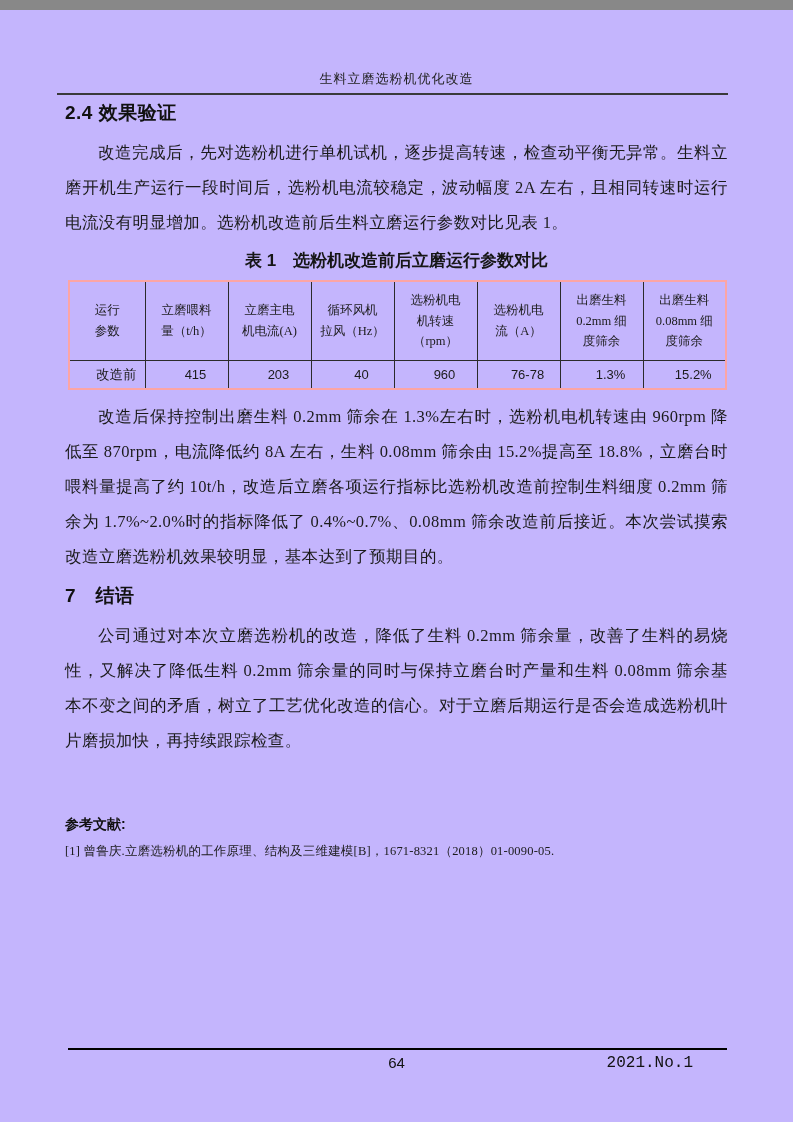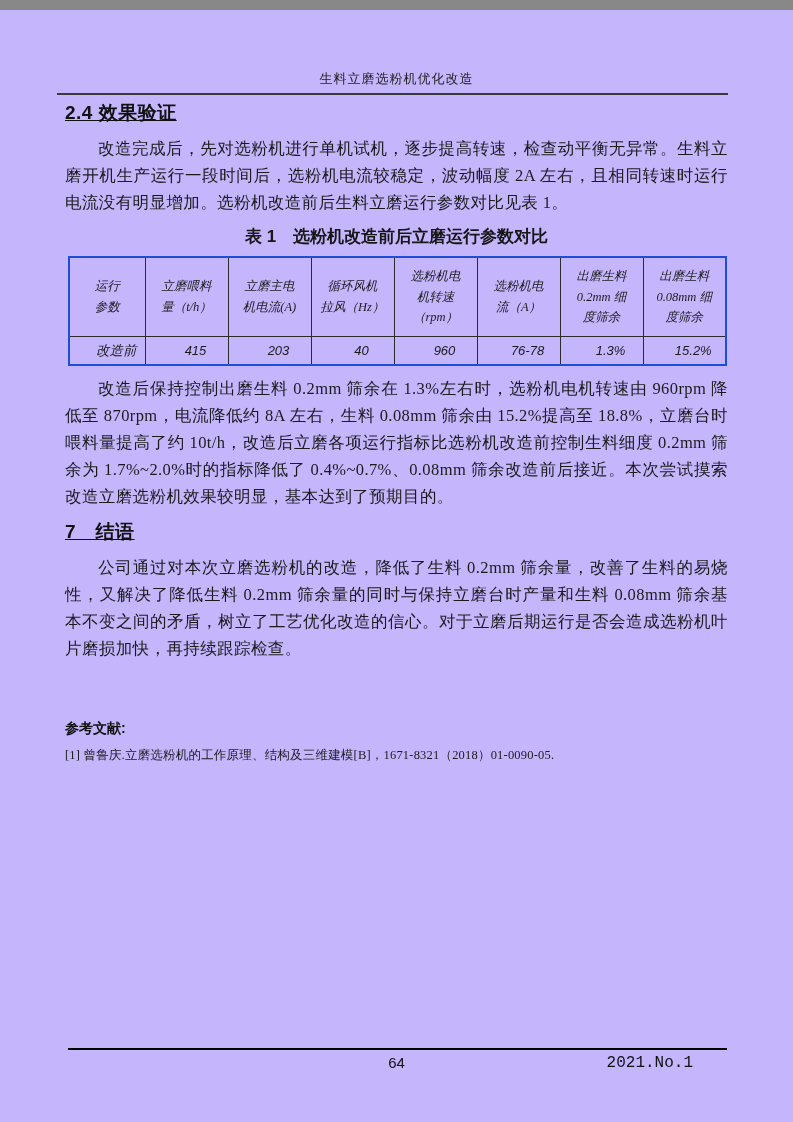--- a/index.html
+++ b/index.html
@@ -27,28 +27,27 @@
   }
   
   .sec-heading{
     margin:5px 0 0 65px;
     font-family:"Liberation Sans","DejaVu Sans",sans-serif;
     font-weight:bold;
     font-size:19px;
     color:#111;
     white-space:pre-wrap;
     letter-spacing:0.5px;
-    text-decoration:underline;
   }
   .sec-heading.h3{margin-top:9px;}
   
   .body-par{
     margin:9px 65px 0 65px;
     font-size:16.5px;
-    line-height:27px;
+    line-height:35px;
     text-align:justify;
     text-indent:2em;
     letter-spacing:0.4px;
     color:#1b1b1b;
   }
   
   .tbl-caption{
     margin-top:9px;
     text-align:center;
     font-family:"Liberation Sans","DejaVu Sans",sans-serif;
@@ -62,21 +61,21 @@
     width:659px;
     border-collapse:collapse;
     table-layout:fixed;
   }
   table.params th, table.params td{
     border:1px solid #2b2b2b;
     text-align:center;
     vertical-align:middle;
     padding:1px 2px;
   }
-  table.params{border:2px solid #1d4ed8;font-style:italic;}
+  table.params{border:2px solid #fca5a5;}
   table.params th{
     height:76px;
     font-size:12.5px;
     font-weight:normal;
     line-height:1.65;
     white-space:pre-line;
   }
   table.params td{
     height:25px;
     font-family:"Liberation Sans","DejaVu Sans",sans-serif;

